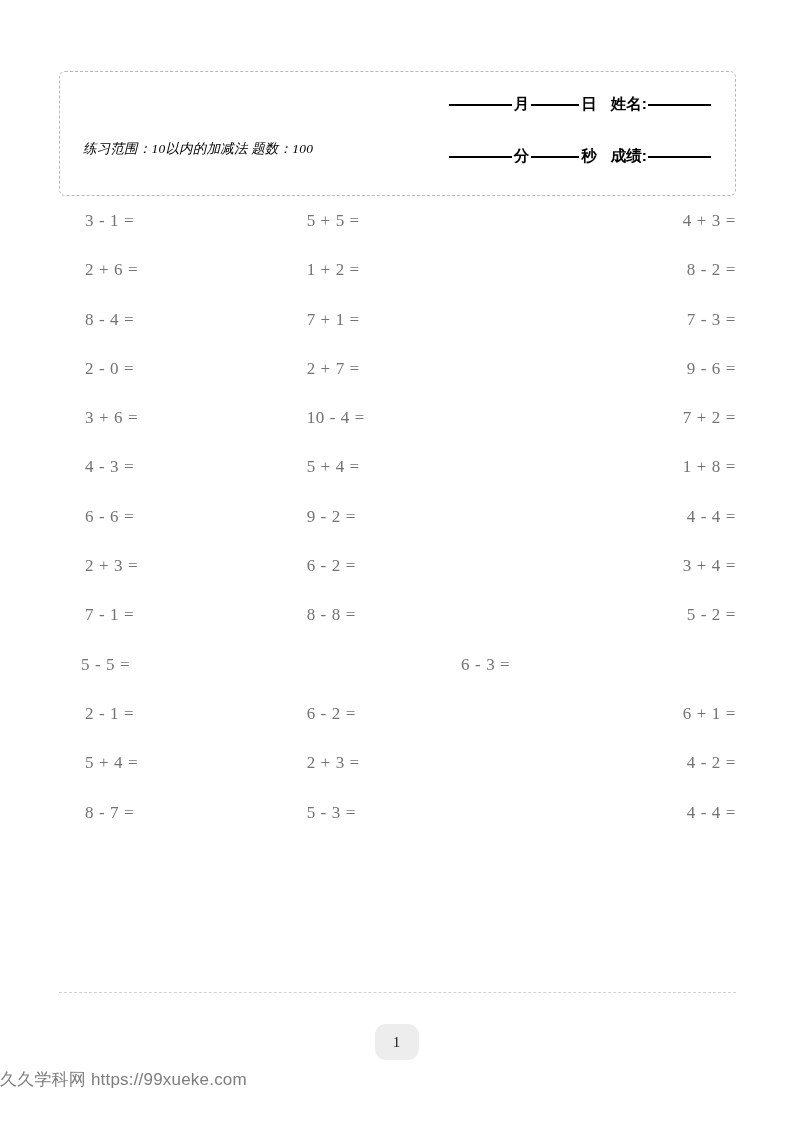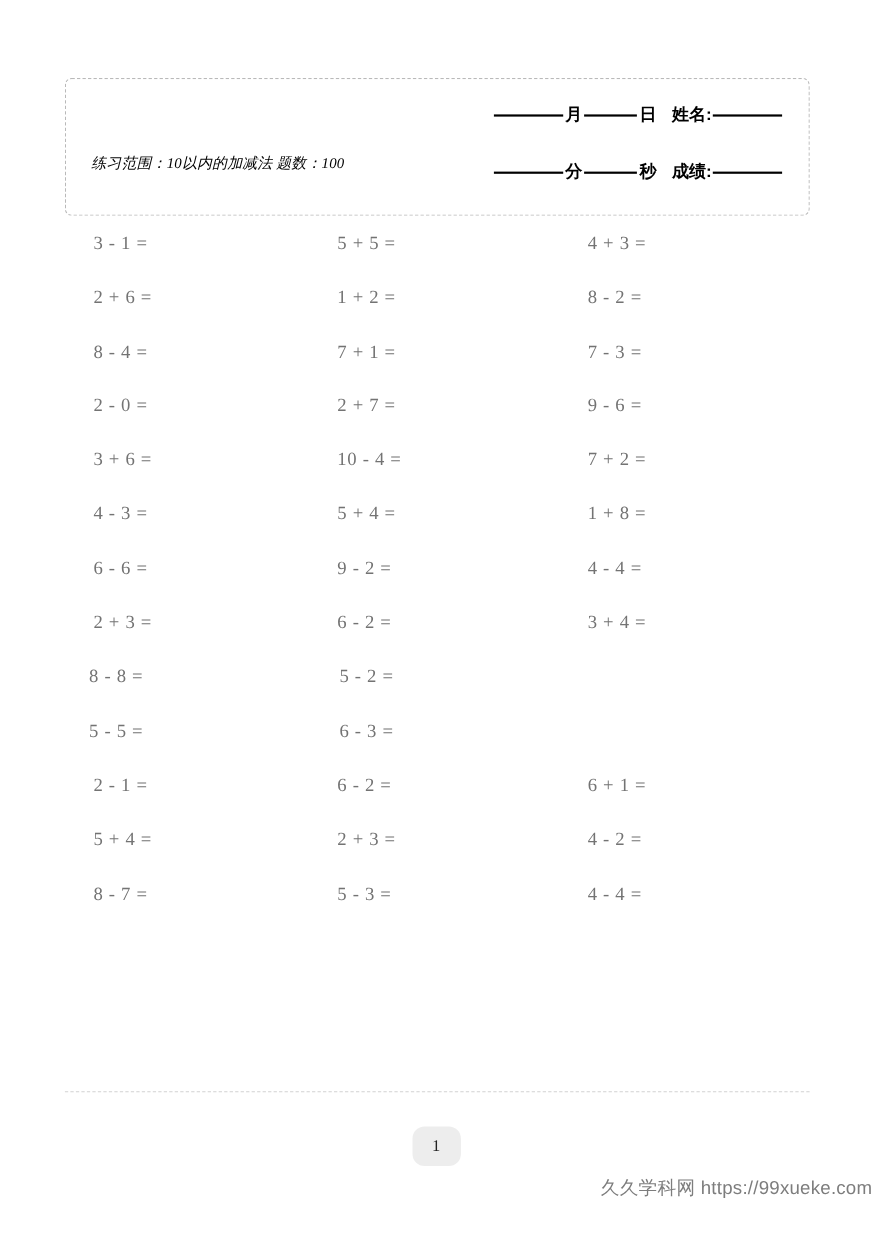--- a/index.html
+++ b/index.html
@@ -88,21 +88,21 @@
     width: 33.333%;
     font-size: 17px;
     font-family: "Liberation Serif", "DejaVu Serif", serif;
     color: #737373;
     letter-spacing: 0.6px;
     white-space: nowrap;
     padding-top: 8px;
   }
   .prob-cell.c1 { padding-left: 26px; }
   .prob-cell.c2 { padding-left: 22px; }
-  .prob-cell.c3 { padding-left: 24px; }
+  .prob-cell.c3 { padding-left: 24px; text-align: right; }
 
   
   #footer-divider {
     position: absolute;
     left: 59px;
     top: 992px;
     width: 677px;
     height: 0;
     border-top: 1.4px dashed #d2d2d2;
   }
@@ -120,21 +120,21 @@
     justify-content: center;
     font-family: "Liberation Serif", "DejaVu Serif", serif;
     font-size: 15px;
     color: #222;
   }
   #watermark {
     position: absolute;
     left: 0;
     top: 1068px;
     width: 793px;
-    text-align: right;
+    text-align: left;
     font-family: "Liberation Sans", "DejaVu Sans", sans-serif;
     font-size: 17px;
     color: #7d7d7d;
     letter-spacing: 0.2px;
   }
 </style>
 </head>
 <body>
 
 <div id="header-box">
@@ -201,20 +201,21 @@
       <div class="prob-cell c1">6 - 6 =</div>
       <div class="prob-cell c2">9 - 2 =</div>
       <div class="prob-cell c3">4 - 4 =</div>
     </div>
     <div class="prob-row">
       <div class="prob-cell c1">2 + 3 =</div>
       <div class="prob-cell c2">6 - 2 =</div>
       <div class="prob-cell c3">3 + 4 =</div>
     </div>
     <div class="prob-row">
+      <div class="prob-cell c1">7 - 1 =</div>
       <div class="prob-cell c2">8 - 8 =</div>
       <div class="prob-cell c3">5 - 2 =</div>
     </div>
     <div class="prob-row">
       <div class="prob-cell c2">5 - 5 =</div>
       <div class="prob-cell c3">6 - 3 =</div>
     </div>
     <div class="prob-row">
       <div class="prob-cell c1">2 - 1 =</div>
       <div class="prob-cell c2">6 - 2 =</div>

